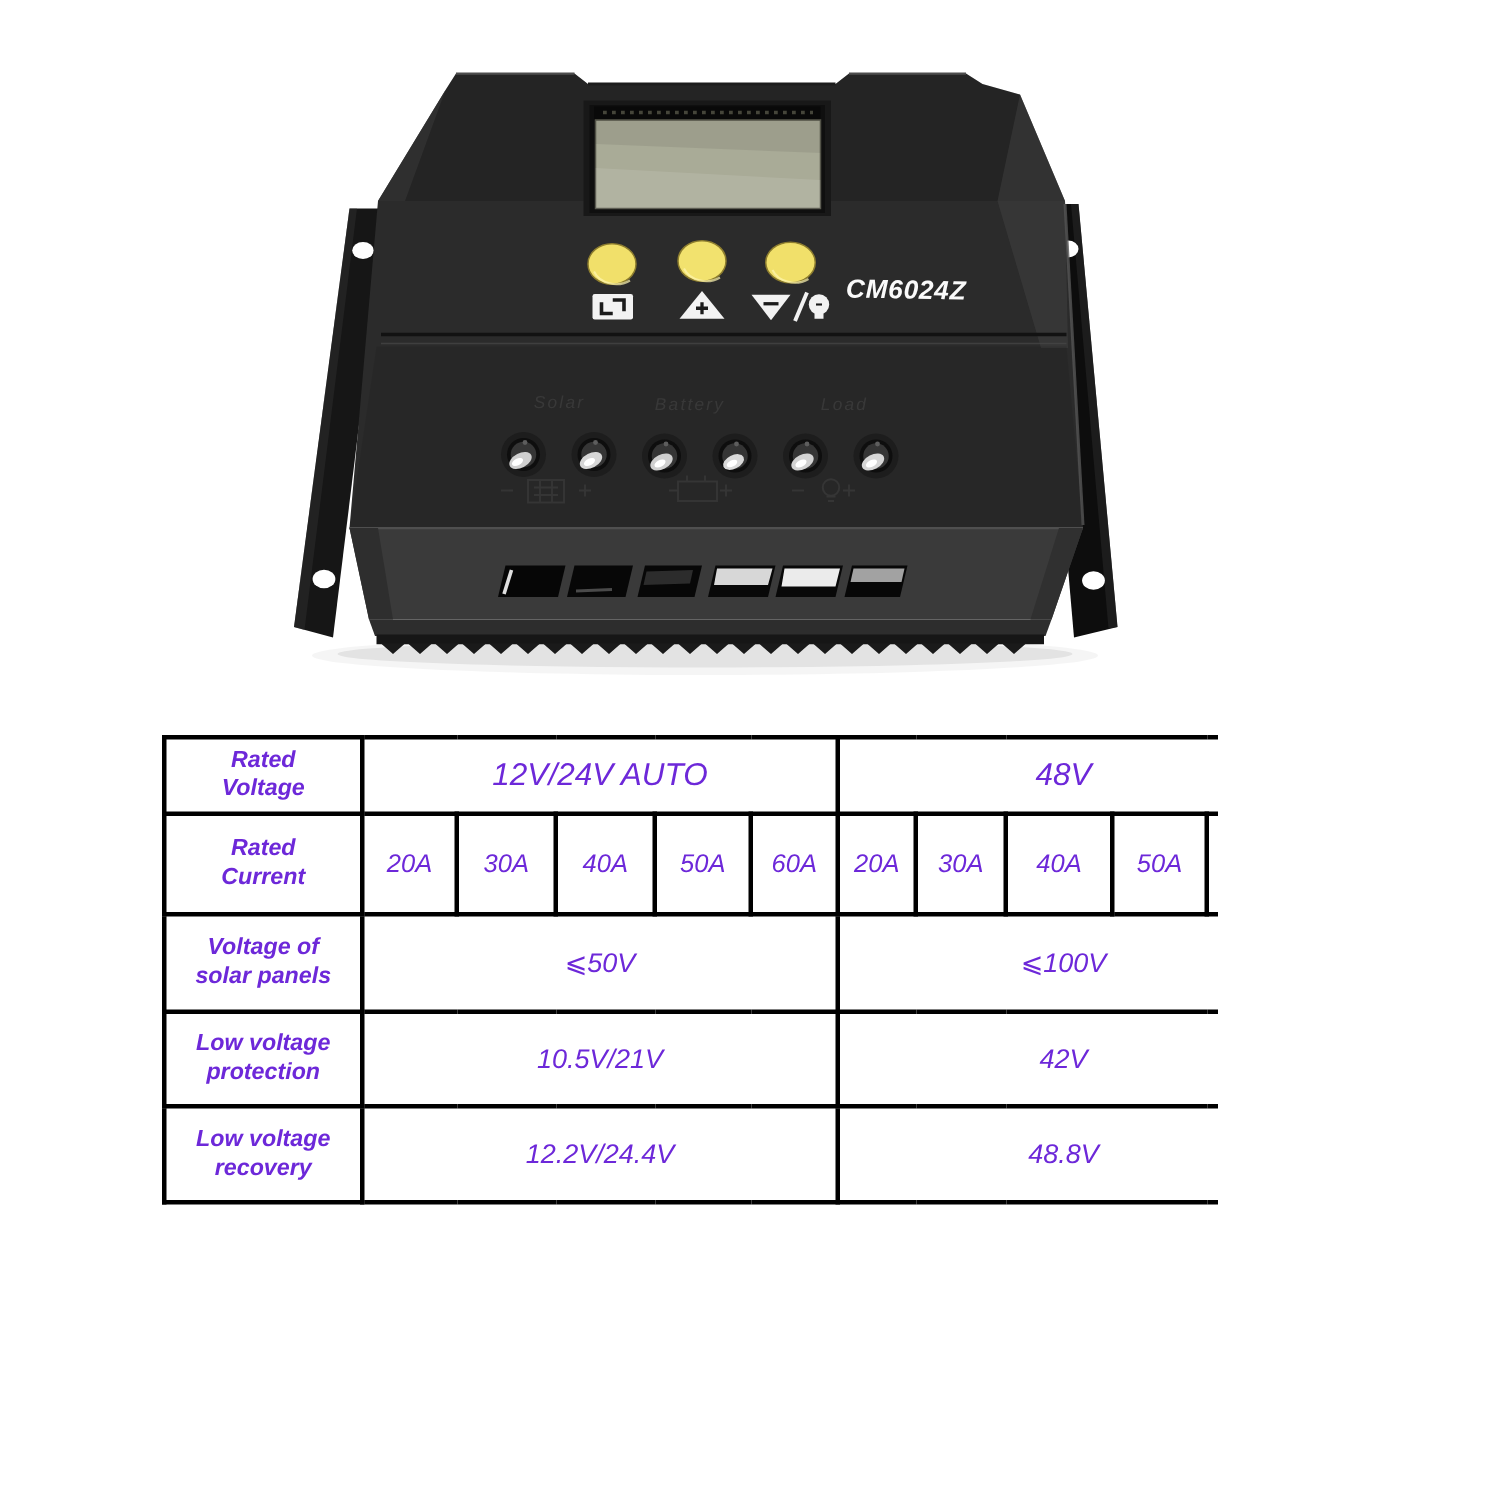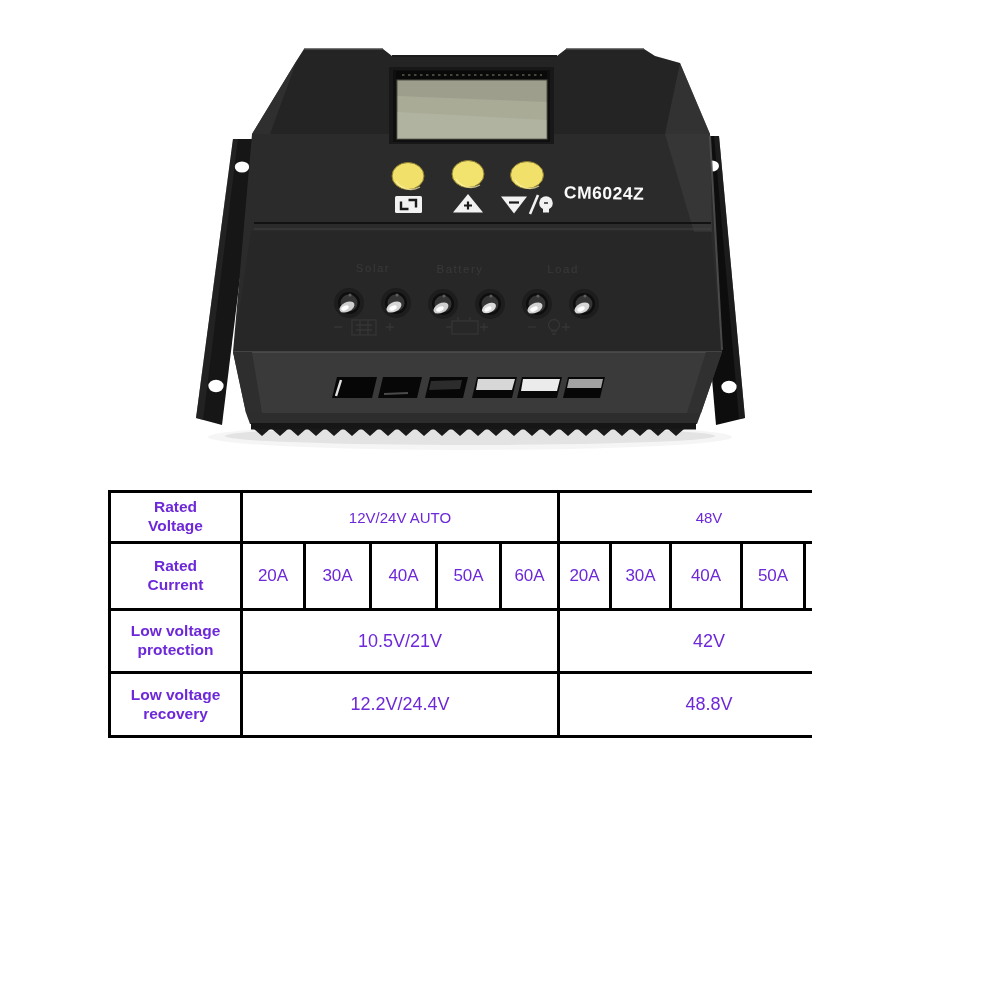--- a/index.html
+++ b/index.html
@@ -1,25 +1,25 @@
 <!DOCTYPE html>
 <html><head>
 <meta charset="utf-8">
 <style>
   html,body{margin:0;padding:0;background:#ffffff;}
   .page{position:relative;width:812px;height:1000px;background:#ffffff;overflow:hidden;
-        font-family:"Liberation Sans","DejaVu Sans",sans-serif;}
+        font-family:"Liberation Sans","DejaVu Sans",sans-serif;font-style:italic;}
   .photo-wrap{position:absolute;left:0;top:0;width:1000px;height:470px;}
   .spec-wrap{position:absolute;left:108px;top:490px;}
   table.spec{border-collapse:collapse;table-layout:fixed;width:750px;background:#ffffff;}
   table.spec td{border:3px solid #000;text-align:center;vertical-align:middle;
                 color:#6d28d9;padding:0 2px;overflow:hidden;}
   td.lbl{font-size:15.5px;font-weight:600;line-height:1.22;white-space:pre-line;}
   td.val{font-size:18px;font-weight:400;}
-  td.val-big{font-size:15px;font-weight:400;}
+  td.val-big{font-size:21px;font-weight:400;}
   td.amp{font-size:17px;font-weight:400;padding:0;}
   tr.r1{height:51px;} tr.r2{height:67px;} tr.r3{height:65px;} tr.r4{height:65px;}
   tr.r5{height:65px;} tr.r6{height:63px;} tr.r7{height:63px;} tr.r8{height:64px;}
 </style>
 </head>
 <body>
 
 <div class="page">
 
   <div class="photo-wrap">
@@ -234,20 +234,26 @@
           <td class="amp">30A</td>
           <td class="amp">40A</td>
           <td class="amp">50A</td>
           <td class="amp">60A</td>
           <td class="amp">20A</td>
           <td class="amp">30A</td>
           <td class="amp">40A</td>
           <td class="amp">50A</td>
           <td class="amp">60A</td>
         </tr>
+        <tr class="r5">
+          <td class="lbl">Voltage of
+solar panels</td>
+          <td class="val" colspan="5">⩽50V</td>
+          <td class="val" colspan="5">⩽100V</td>
+        </tr>
         <tr class="r7">
           <td class="lbl">Low voltage
 protection</td>
           <td class="val" colspan="5">10.5V/21V</td>
           <td class="val" colspan="5">42V</td>
         </tr>
         <tr class="r8">
           <td class="lbl">Low voltage
 recovery</td>
           <td class="val" colspan="5">12.2V/24.4V</td>

